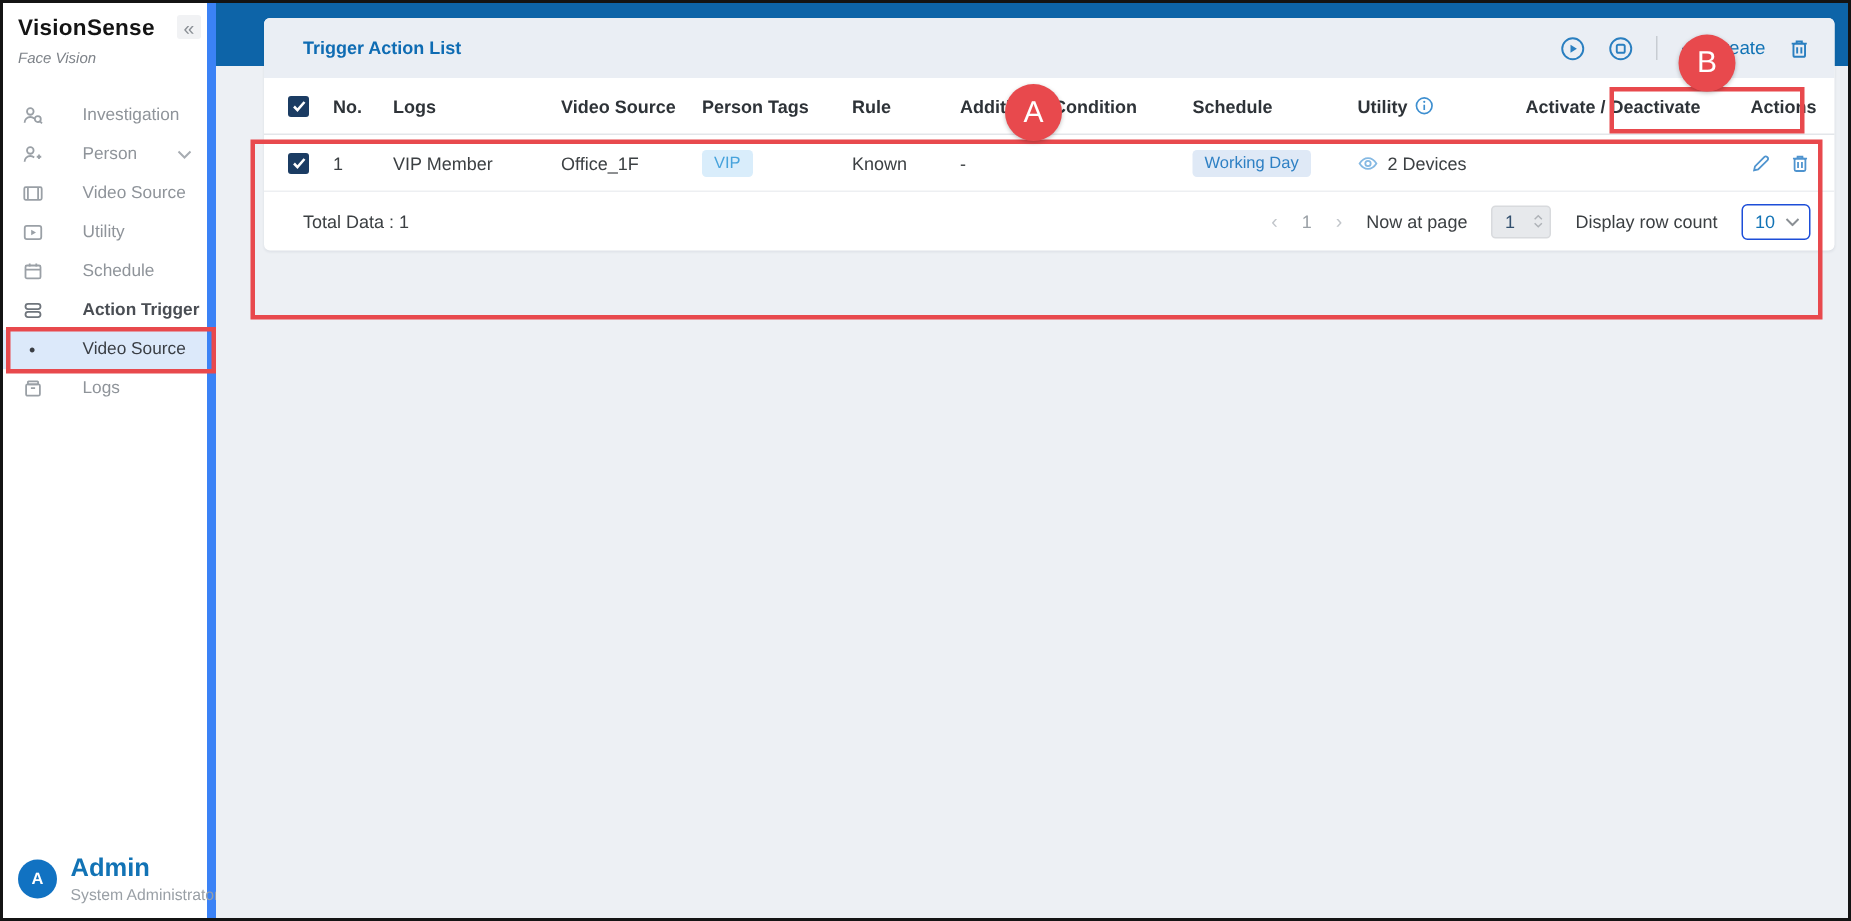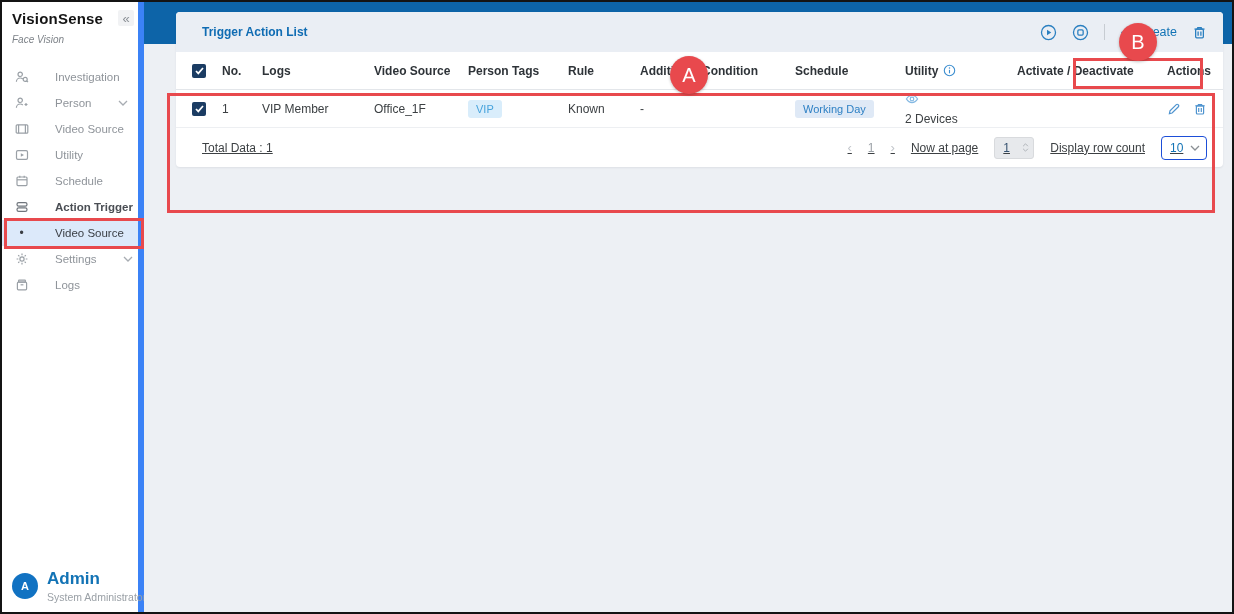--- a/index.html
+++ b/index.html
@@ -58,31 +58,31 @@
            color:#2e3338; }
   .trow { height:38px; border-bottom:1px solid #edeff2; font-size:12px; color:#3c4043; }
   .ccheck { display:flex; justify-content:center; }
   .checkbox { width:14px; height:14px; background:#1b3c63; border-radius:2px; display:flex;
               align-items:center; justify-content:center; cursor:pointer; }
   .hd-util { display:flex; align-items:center; gap:5px; }
   .info { color:#3e8fd0; display:flex; }
   .badge { display:inline-block; padding:3px 8px; border-radius:3px; font-size:11px; }
   .badge-vip { background:#d9edfb; color:#47a3dc; }
   .badge-sched { background:#dfe9f6; color:#2e80c4; }
-  .util-cell { display:flex; align-items:flex-start; gap:6px; cursor:pointer;flex-direction:column; }
+  .util-cell { display:flex; align-items:flex-end; gap:6px; cursor:pointer; }
   .eye { color:#85b9e3; display:flex; }
   .toggle { width:34px; height:18px; border-radius:9px; background:#2ec08c; position:relative;
             cursor:pointer; }
   .toggle .knob { position:absolute; right:2px; top:2px; width:14px; height:14px;
                   border-radius:50%; background:#fff; }
   .acts { display:flex; gap:12px; justify-content:flex-end; padding-right:24px; color:#4f94cf; }
   .acts > span { display:flex; cursor:pointer; }
 
   .tfoot { height:39px; display:flex; align-items:center; justify-content:space-between;
-           padding:0 16px 0 26px; font-size:12px; color:#3c4043;text-decoration:underline; }
+           padding:0 16px 0 26px; font-size:12px; color:#3c4043; }
   .foot-right { display:flex; align-items:center; gap:16px; }
   .pager { display:flex; align-items:center; gap:16px; color:#c2c6cb; font-size:13px; }
   .pager .pg-num { color:#9aa0a6; font-size:12px; }
   .pager span { cursor:pointer; }
   .page-input { width:40px; height:22px; background:#e7e9ec; border:1px solid #d8dadd;
                 border-radius:3px; display:flex; align-items:center; padding:0 4px 0 8px;
                 color:#33506e; font-size:12px; cursor:text; }
   .page-input .spin { margin-left:auto; display:flex; flex-direction:column; gap:1px;
                       color:#aeb2b7; }
   .rowcount { width:46px; height:24px; background:#fff; border:1px solid #1d4ed8;
@@ -196,34 +196,20 @@
               <path d="M1 5l4-4 4 4"></path>
             </svg>
         </span>
       </div>
 
       <div class="mi active">
         <span class="bullet">•</span>
         <span class="mil">Video Source</span>
       </div>
 
-      <div class="mi">
-        <span class="mic">
-          <svg width="14" height="14" viewBox="0 0 14 14" fill="none" stroke="currentColor" stroke-width="1.2">
-              <circle cx="7" cy="7" r="2.1"></circle>
-              <path d="M7 1.6v1.7M7 10.7v1.7M1.6 7h1.7M10.7 7h1.7M3.2 3.2l1.2 1.2M9.6 9.6l1.2 1.2M10.8 3.2L9.6 4.4M4.4 9.6l-1.2 1.2"></path>
-            </svg>
-        </span>
-        <span class="mil">Settings</span>
-        <span class="chev">
-          <svg width="10" height="6" viewBox="0 0 10 6" fill="none" stroke="currentColor" stroke-width="1.3">
-              <path d="M1 1l4 4 4-4"></path>
-            </svg>
-        </span>
-      </div>
 
       <div class="mi">
         <span class="mic">
           <svg width="14" height="14" viewBox="0 0 14 14" fill="none" stroke="currentColor" stroke-width="1.2">
               <rect x="2.4" y="4.2" width="9.2" height="7.6" rx="1"></rect>
               <rect x="3.6" y="2.2" width="6.8" height="2" rx="0.5"></rect>
               <line x1="5.6" y1="6.8" x2="8.4" y2="6.8"></line>
             </svg>
         </span>
         <span class="mil">Logs</span>

